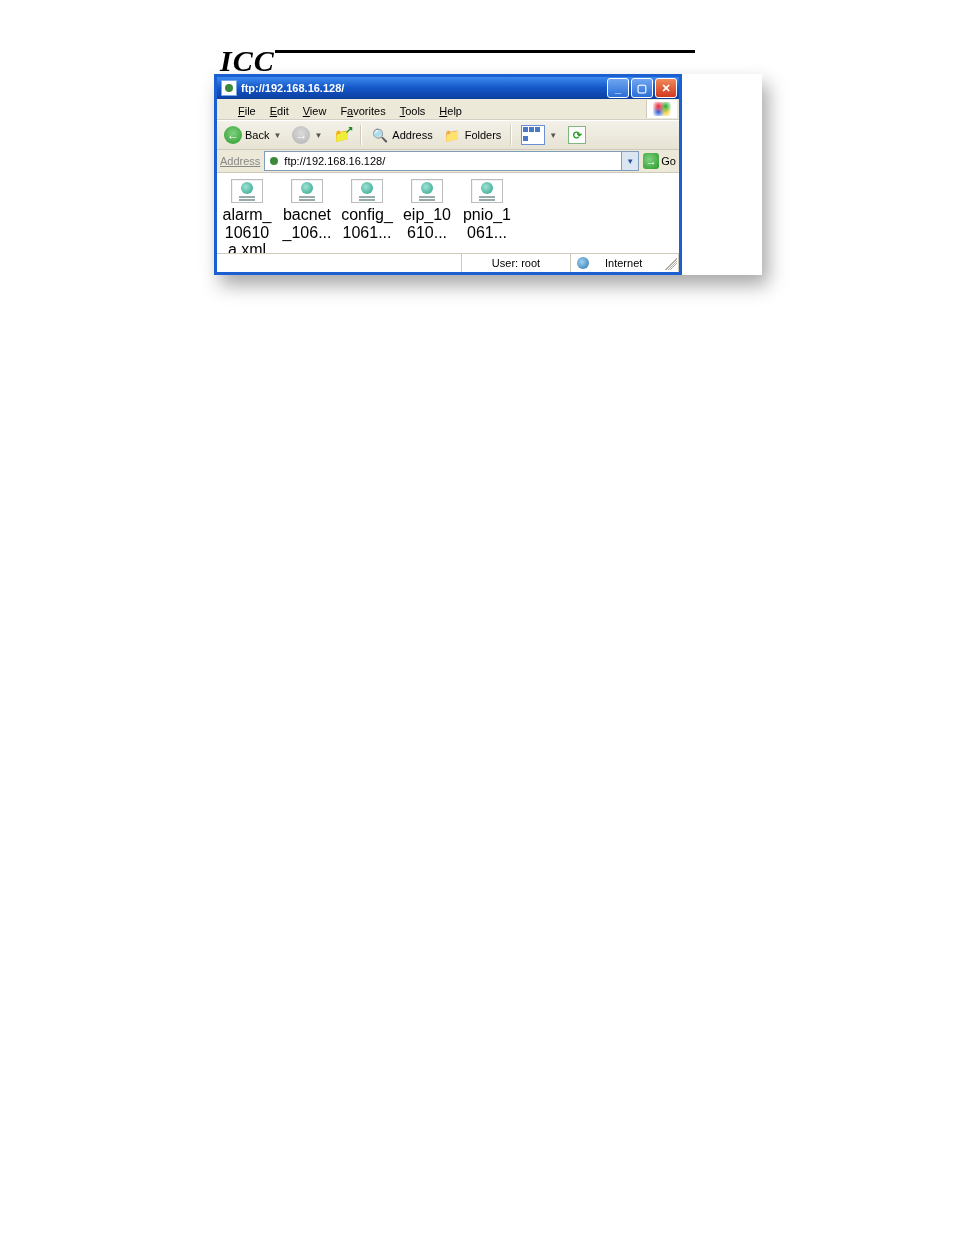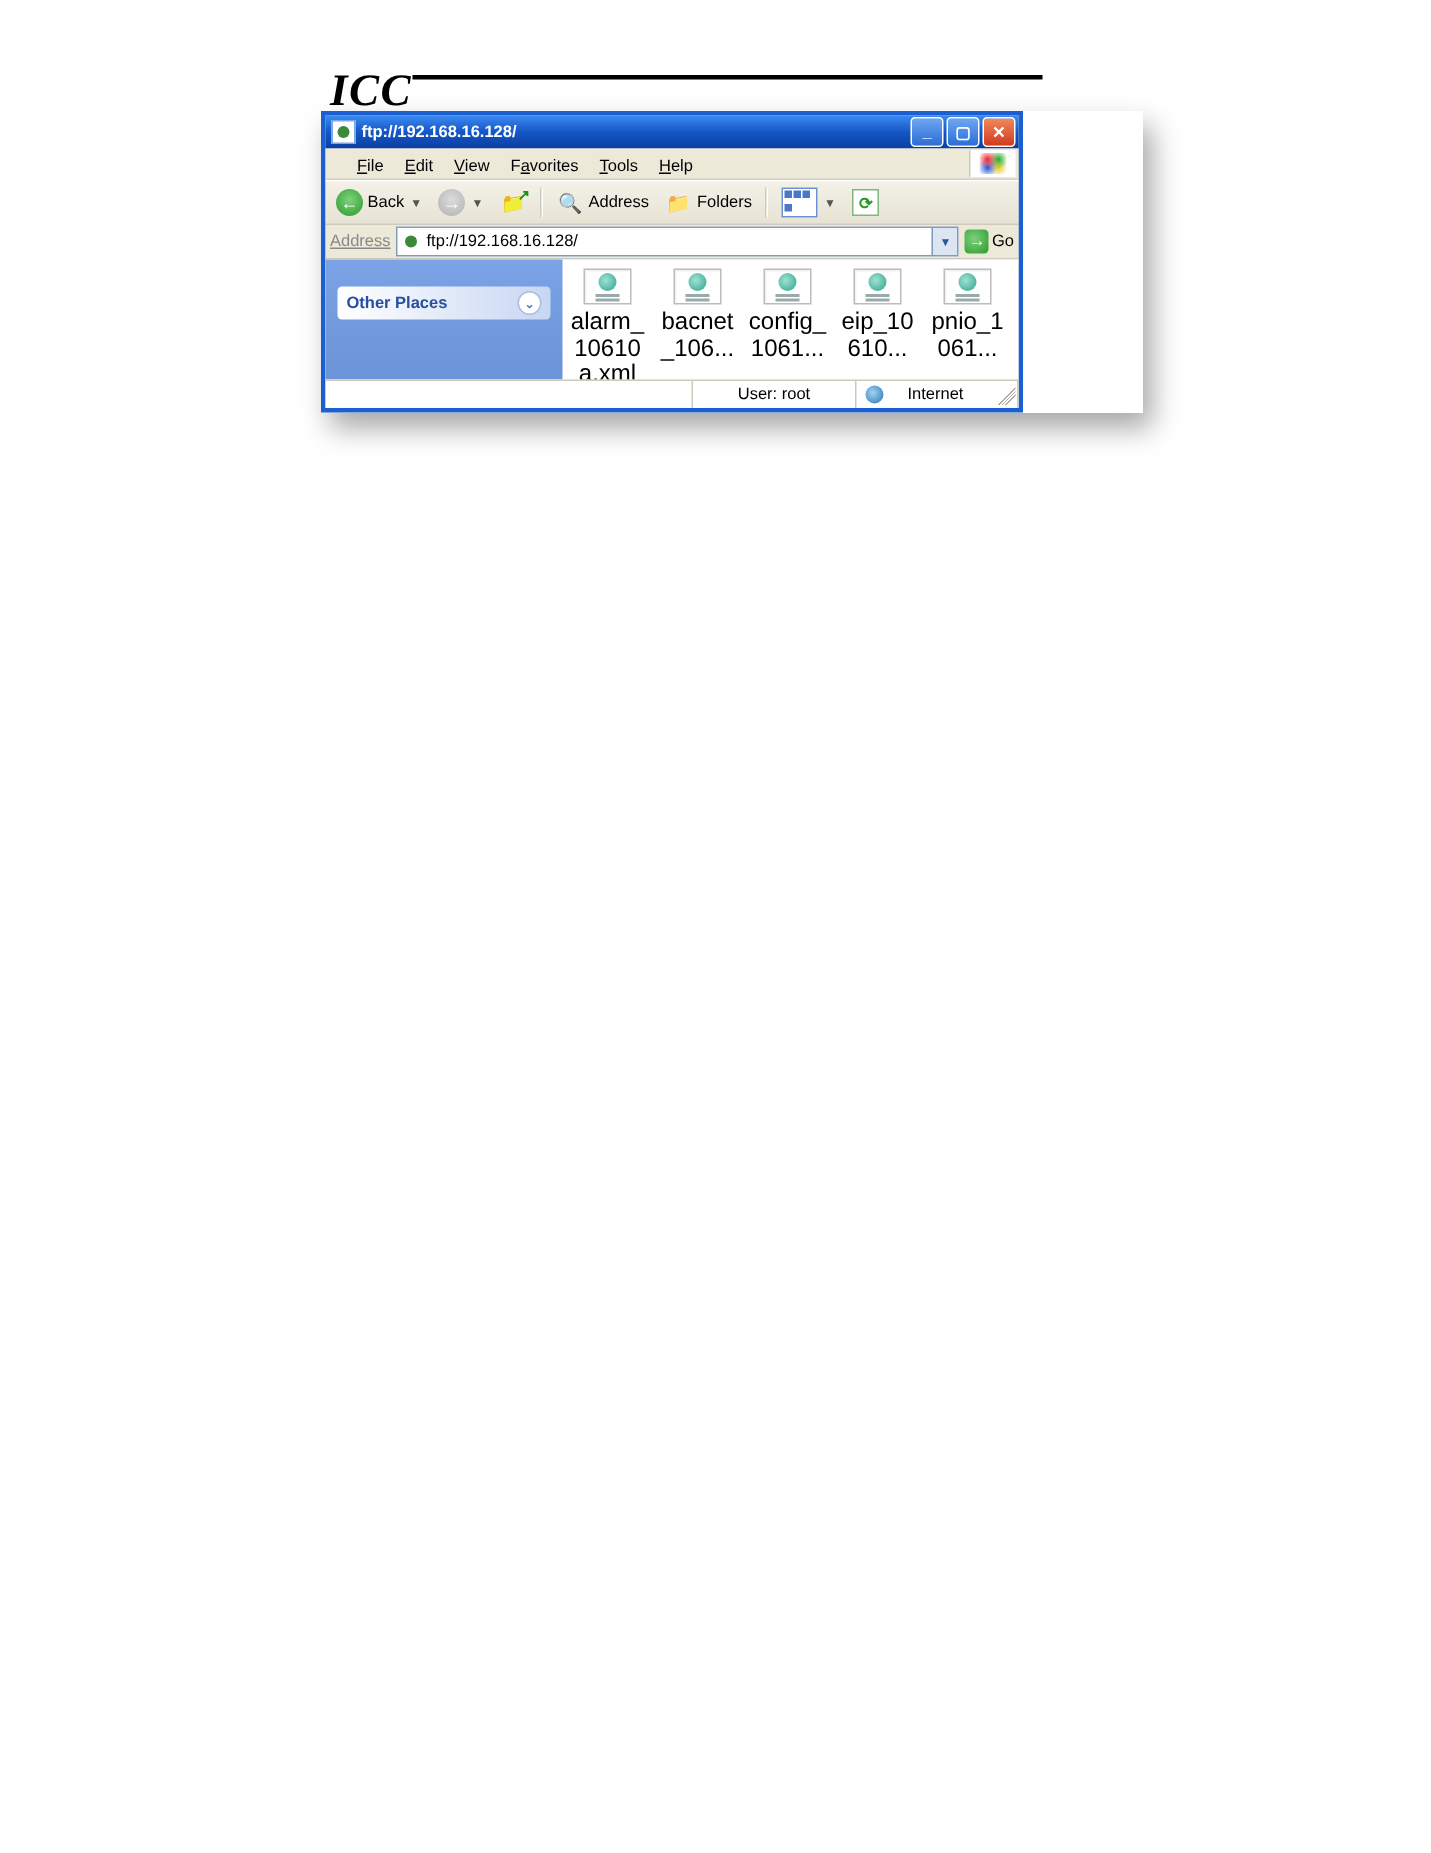--- a/index.html
+++ b/index.html
@@ -456,26 +456,20 @@
           <span class="addr-text">ftp://192.168.16.128/</span>
           <span class="addr-dd">▼</span>
         </span>
         <span class="go-btn">
           <span class="go-ico">→</span>
           <span>Go</span>
         </span>
       </div>
 
       <div class="client">
-        <div class="tasks">
-          <div class="task-panel">
-            <span>Other Places</span>
-            <span class="task-chev">⌄</span>
-          </div>
-        </div>
         <div class="files">
           <div class="file">
             <div class="file-ico"></div>
             <div class="file-name">alarm_10610a.xml</div>
           </div>
           <div class="file">
             <div class="file-ico"></div>
             <div class="file-name">bacnet_106...</div>
           </div>
           <div class="file">

